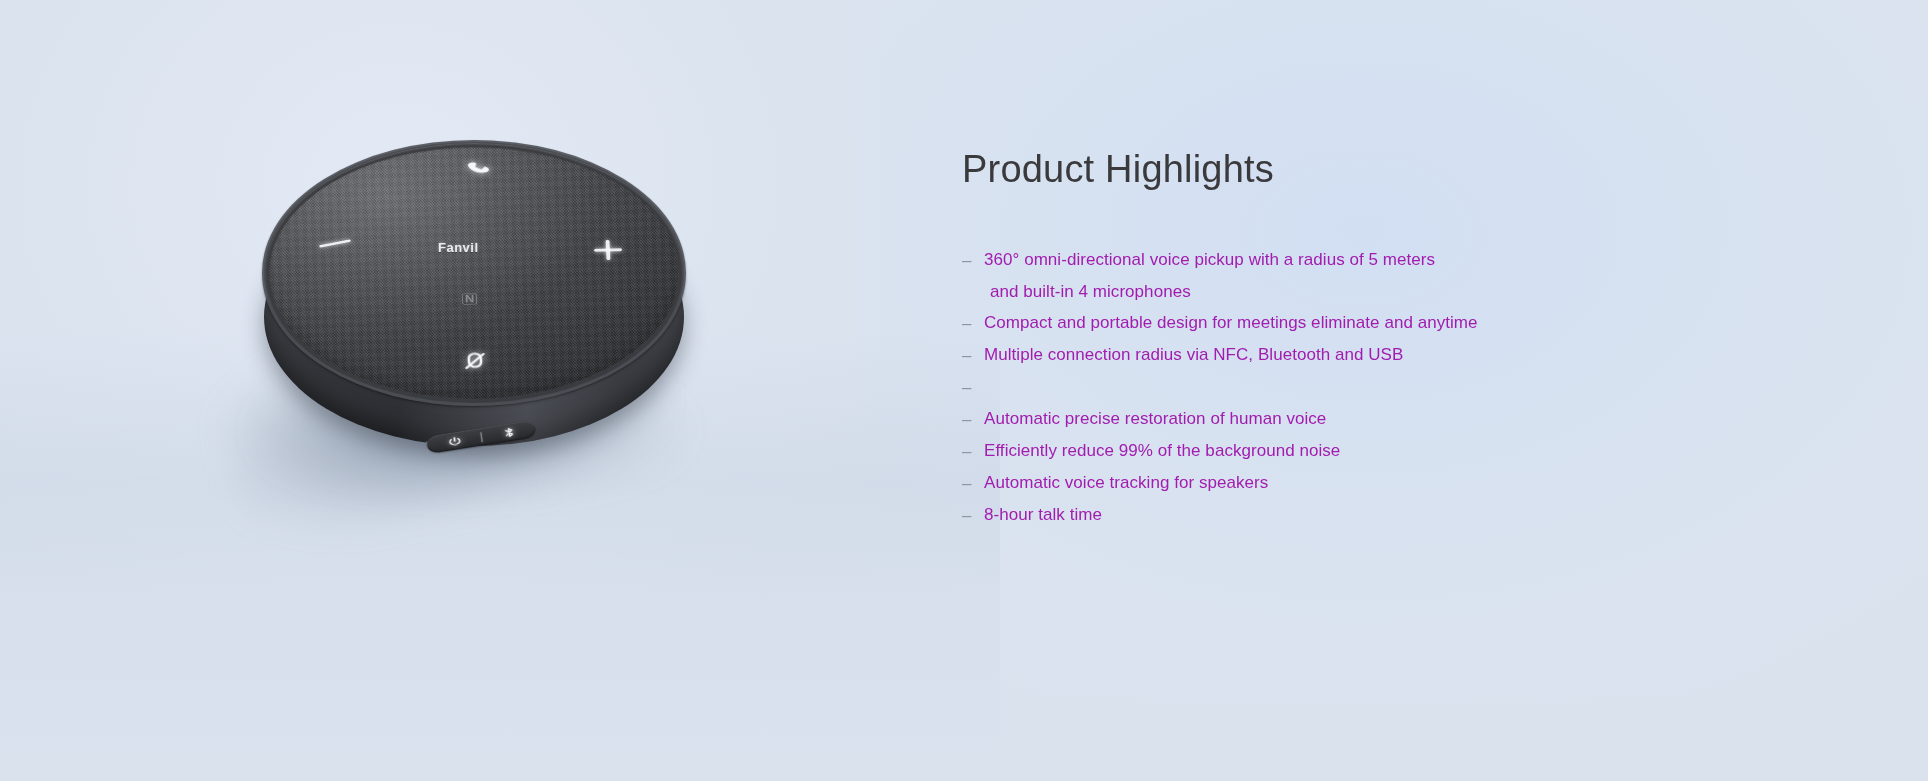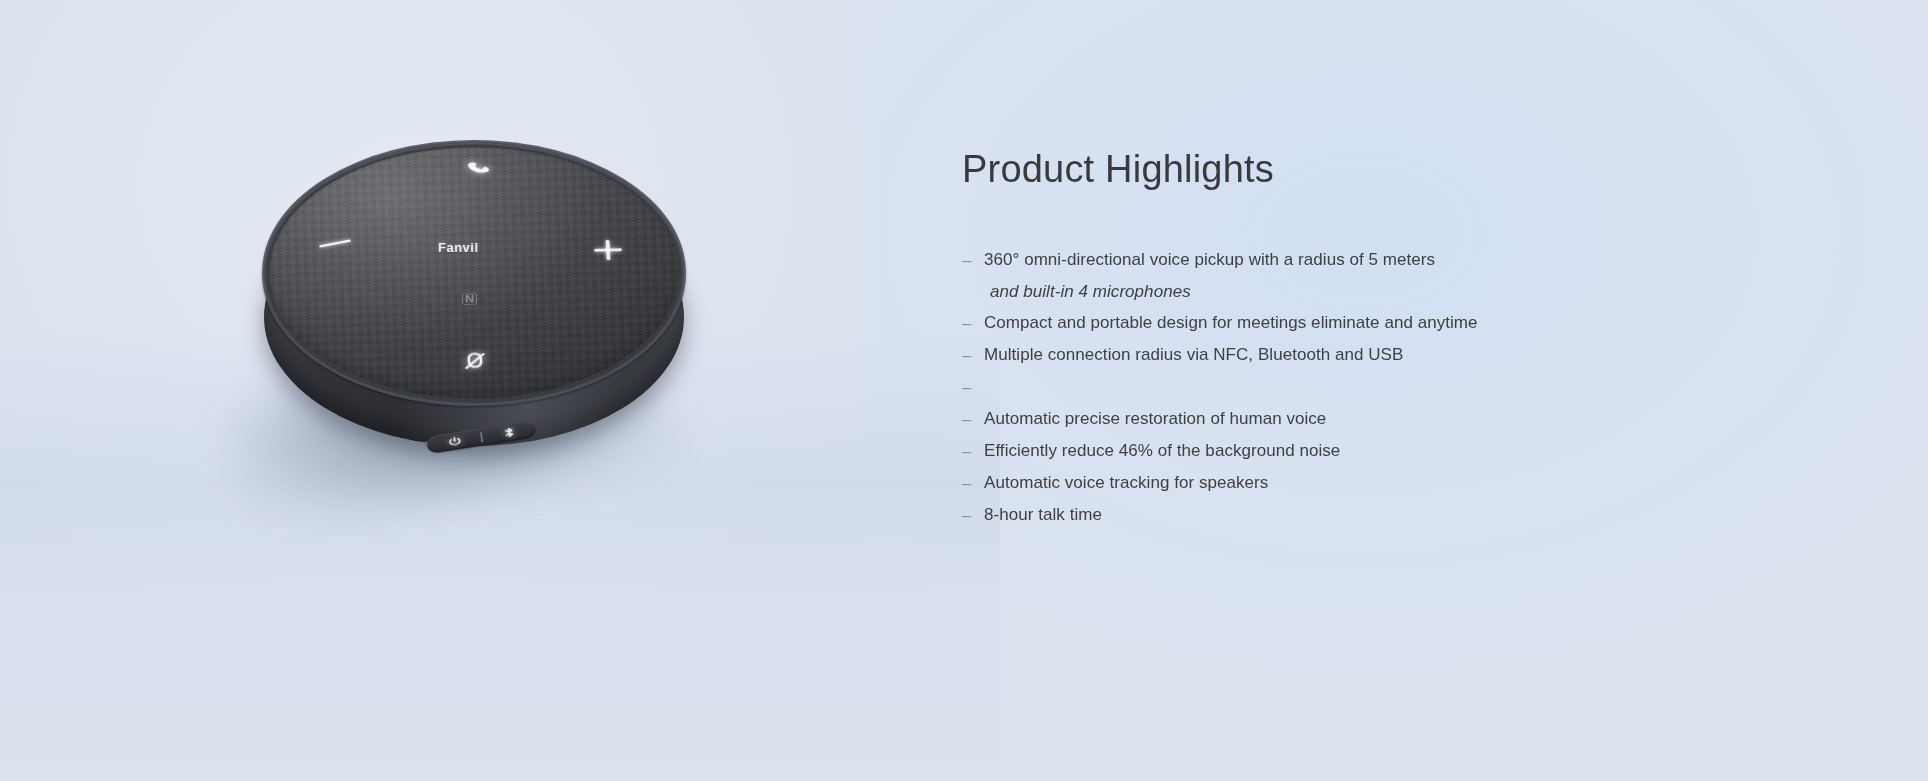--- a/index.html
+++ b/index.html
@@ -272,25 +272,25 @@
     width:22px;
     color:#8c93a0;
     font-size:17px;
     line-height:24px;
     padding-top:1px;
   }
   .hl-dash.blank{ color:transparent; }
   .hl-text{
     font-size:17px;
     line-height:24px;
-    color:#404040;
+    color:#a21caf;
     letter-spacing:0.05px;
     white-space:pre;
   }
-  .hl-item.cont .hl-text{ padding-left:6px;font-style:italic; }
+  .hl-item.cont .hl-text{ padding-left:6px; }
   .hl-item.cont{ margin-bottom:7px; }
 </style>
 </head>
 <body>
 
 <div class="bg-base"></div>
 <div class="bg-glow-right"></div>
 <div class="bg-glow-left"></div>
 <div class="bg-floor"></div>
 
@@ -390,21 +390,21 @@
       </li>
       <li class="hl-item">
         <span class="hl-dash">–</span>
       </li>
       <li class="hl-item">
         <span class="hl-dash">–</span>
         <span class="hl-text">Automatic precise restoration of human voice</span>
       </li>
       <li class="hl-item">
         <span class="hl-dash">–</span>
-        <span class="hl-text">Efficiently reduce 46% of the background noise</span>
+        <span class="hl-text">Efficiently reduce 99% of the background noise</span>
       </li>
       <li class="hl-item">
         <span class="hl-dash">–</span>
         <span class="hl-text">Automatic voice tracking for speakers</span>
       </li>
       <li class="hl-item">
         <span class="hl-dash">–</span>
         <span class="hl-text">8-hour talk time</span>
       </li>
     </ul>

